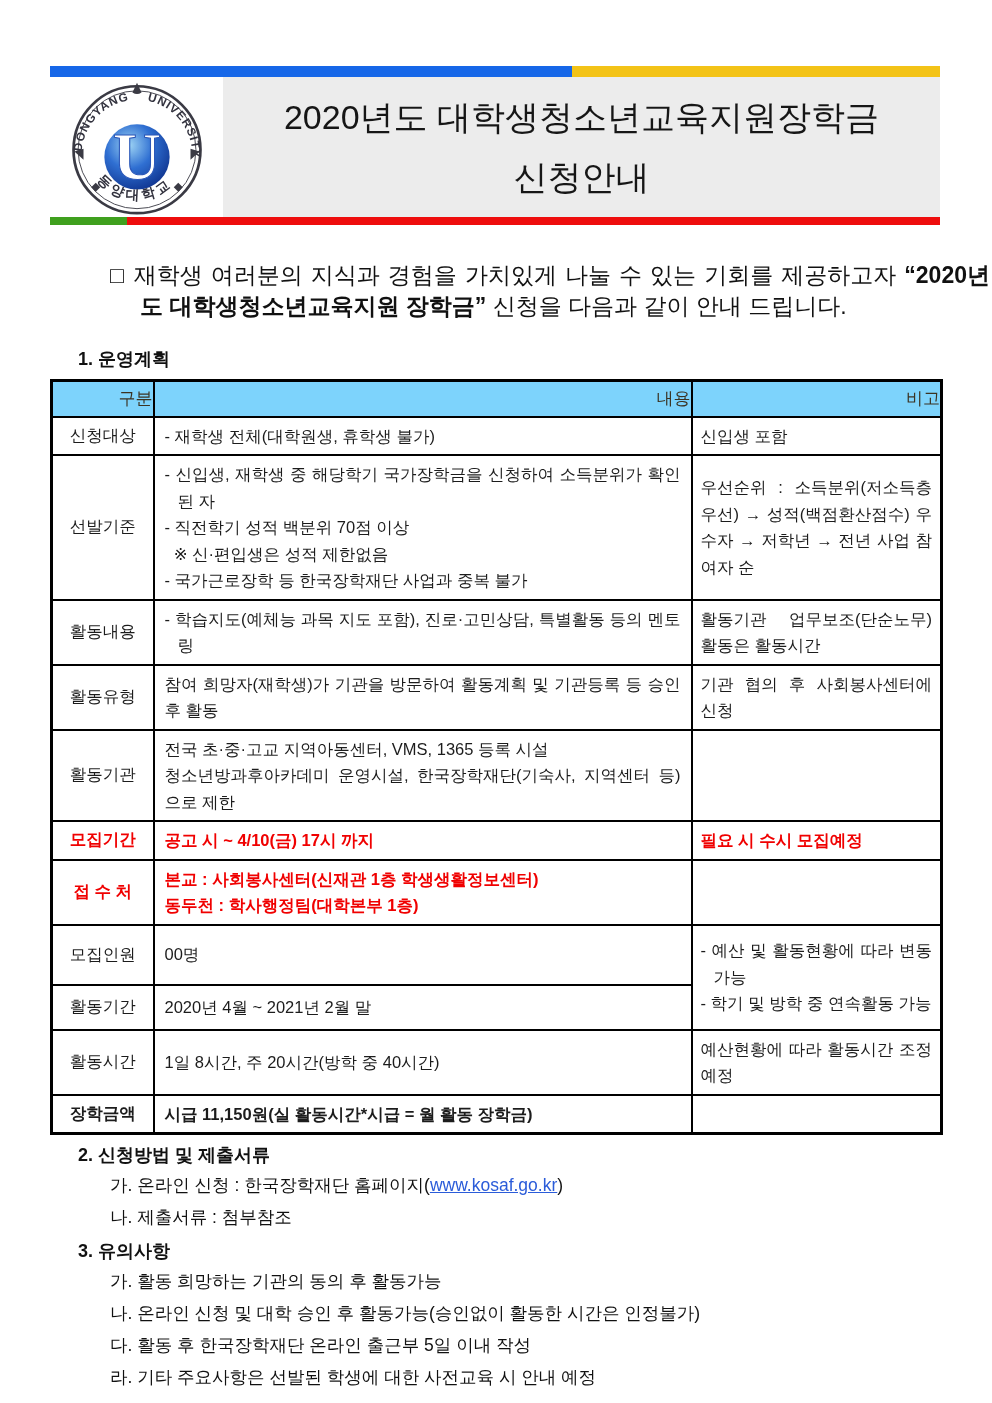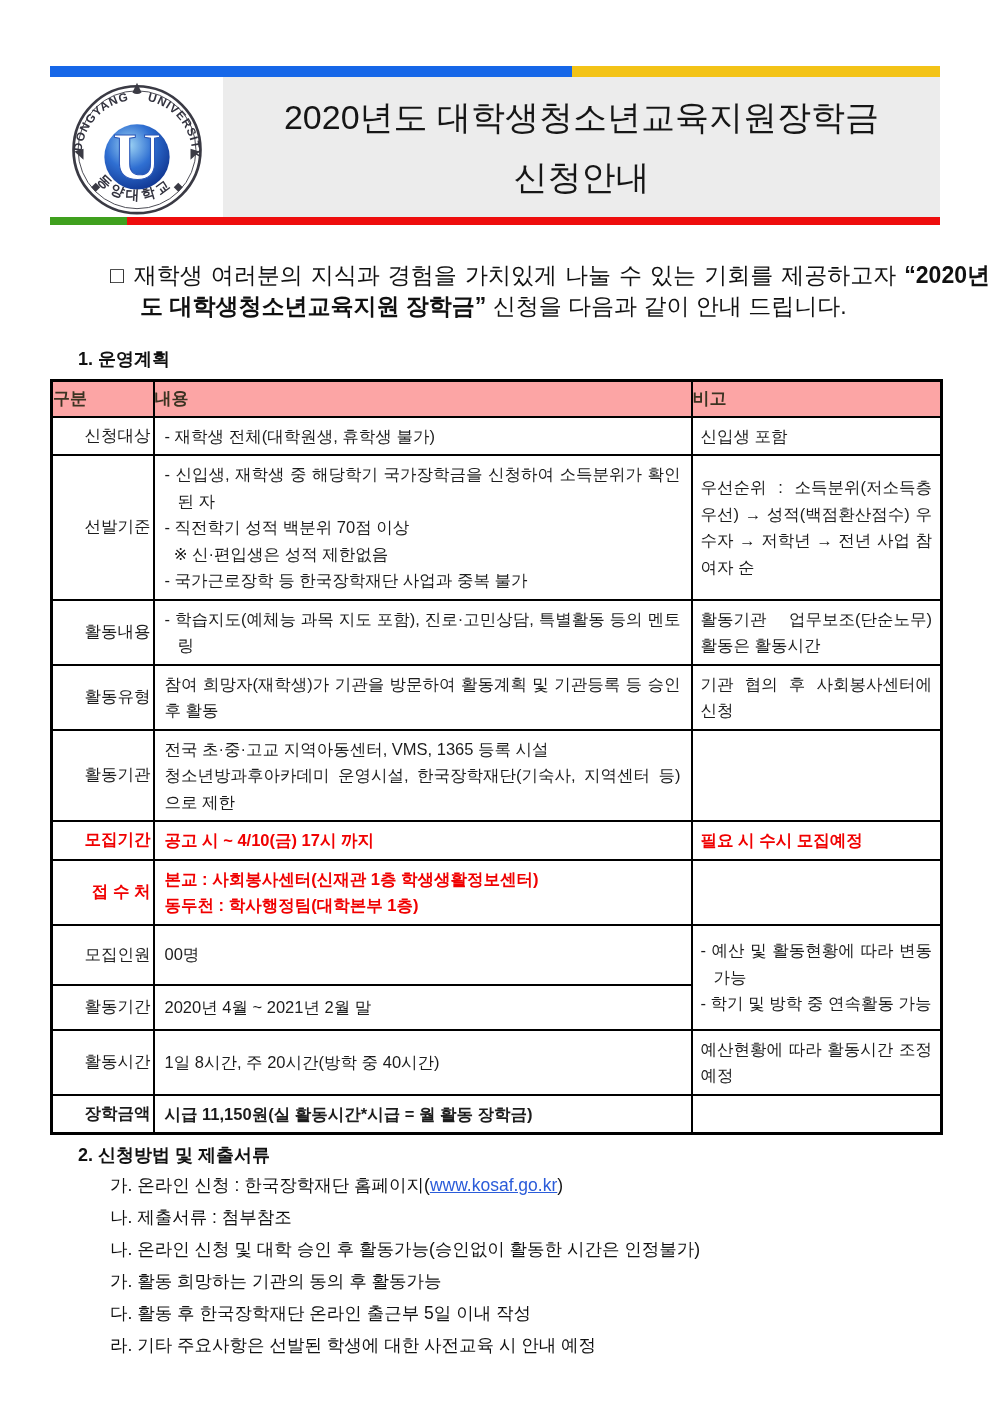--- a/index.html
+++ b/index.html
@@ -42,24 +42,24 @@
   
   .op-table {
     margin-top: 8px; width: 890px;
     border-collapse: collapse; table-layout: fixed;
     border: 3px solid #000;
     font-size: 16.5px;
   }
   .op-table th, .op-table td { border: 2px solid #000; vertical-align: middle; }
   .op-table thead tr { height: 36px; }
   .op-table th {
-    background: #fca5a5; font-weight: 700; color: #3b3322;
-    text-align: left; font-size: 17px;
-  }
-  .op-table td.lab { text-align: right; padding: 4px 2px; }
+    background: #7dd3fc; font-weight: 400; color: #3b3322;
+    text-align: right; font-size: 17px;
+  }
+  .op-table td.lab { text-align: center; padding: 4px 2px; }
   .op-table td.con { text-align: justify; padding: 5px 10px; line-height: 26.5px; }
   .op-table td.note { text-align: justify; padding: 5px 8px; line-height: 26.5px; }
   .op-table .hang { padding-left: 13px; text-indent: -13px; }
   .op-table .red { color: #f00000; font-weight: 700; }
   .op-table tbody tr:nth-child(1)  { height: 34px; }
   .op-table tbody tr:nth-child(2)  { height: 133px; }
   .op-table tbody tr:nth-child(3)  { height: 54px; }
   .op-table tbody tr:nth-child(4)  { height: 56px; }
   .op-table tbody tr:nth-child(5)  { height: 87px; }
   .op-table tbody tr:nth-child(6)  { height: 33px; }
@@ -238,21 +238,22 @@
             </td>
             <td class="note"></td>
           </tr>
         </tbody>
     </table>
 
     <div class="sec-heading tight">2. 신청방법 및 제출서류</div>
     <div class="sub-item"><span>가. 온라인 신청 : 한국장학재단 홈페이지(</span><a class="link">www.kosaf.go.kr</a><span>)</span></div>
     <div class="sub-item">나. 제출서류 : 첨부참조</div>
 
+    <div class="sec-heading tight">3. 유의사항</div>
     <div>
+        <div class="sub-item">가. 활동 희망하는 기관의 동의 후 활동가능</div>
         <div class="sub-item">나. 온라인 신청 및 대학 승인 후 활동가능(승인없이 활동한 시간은 인정불가)</div>
-        <div class="sub-item">가. 활동 희망하는 기관의 동의 후 활동가능</div>
         <div class="sub-item">다. 활동 후 한국장학재단 온라인 출근부 5일 이내 작성</div>
         <div class="sub-item">라. 기타 주요사항은 선발된 학생에 대한 사전교육 시 안내 예정</div>
       </div>
 
   </div>
 </div>
 
 </body></html>

